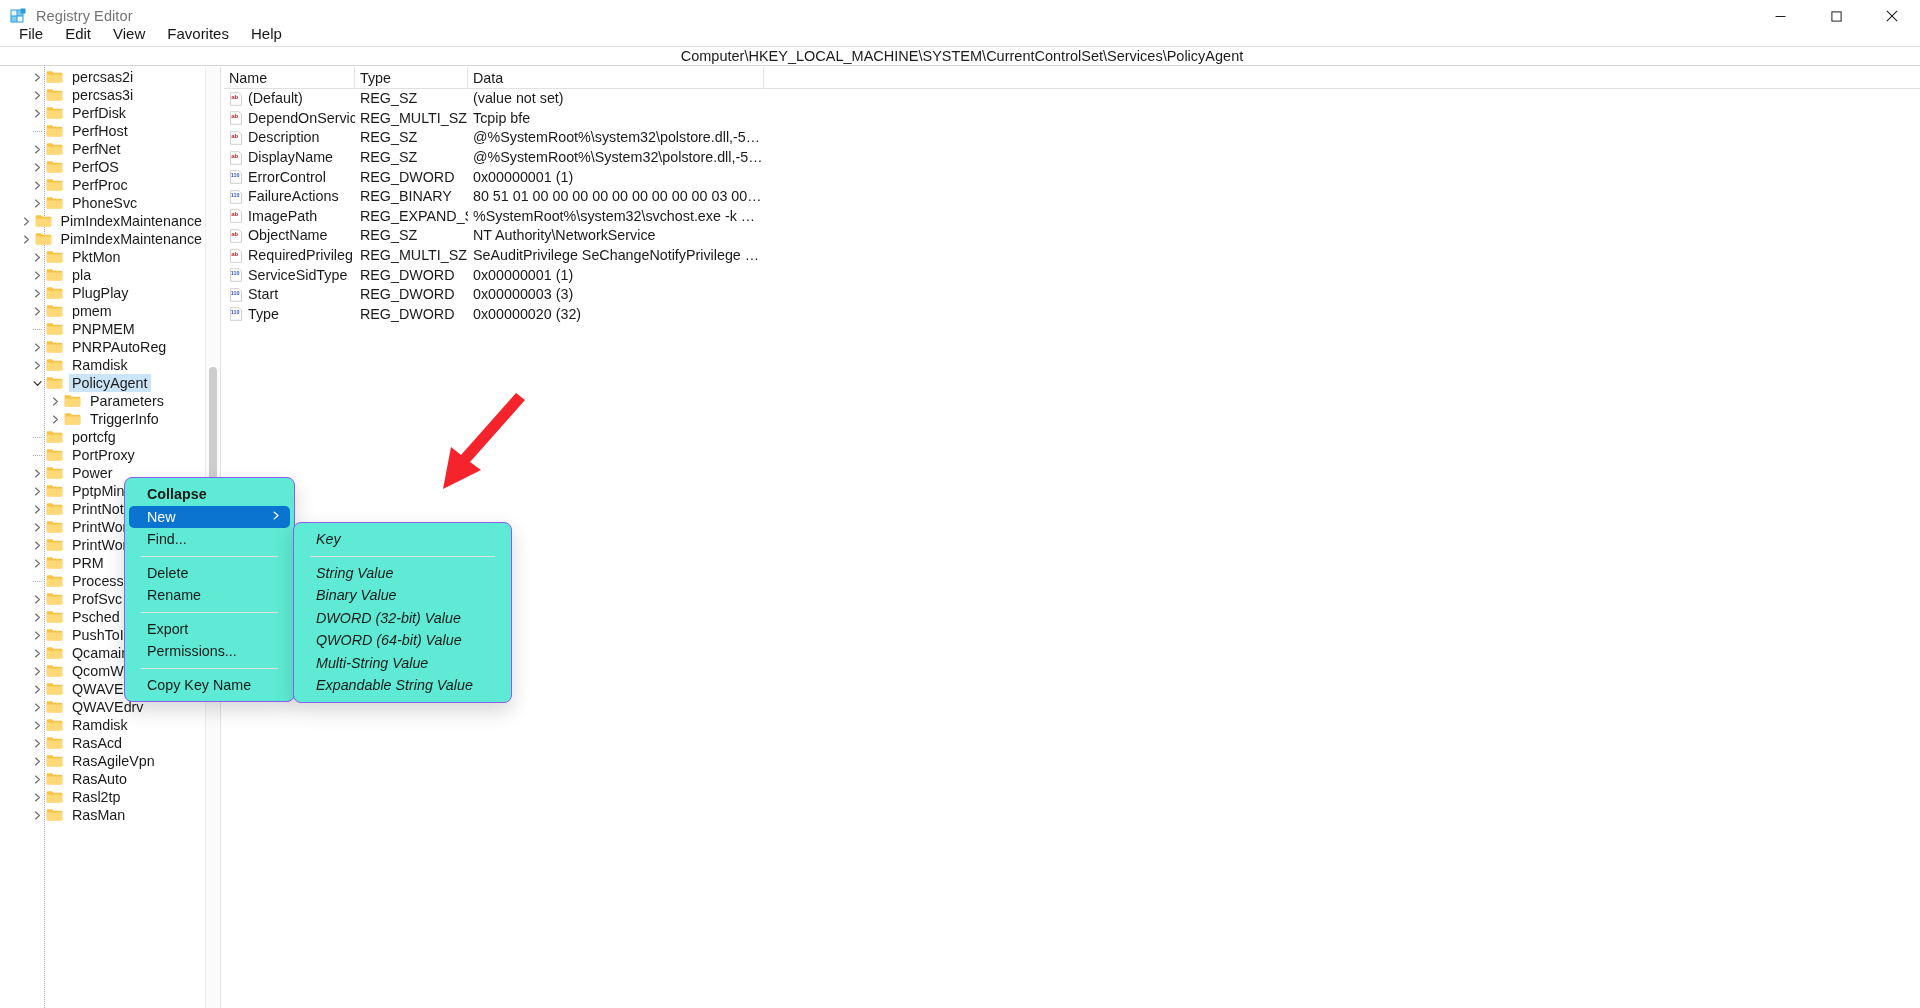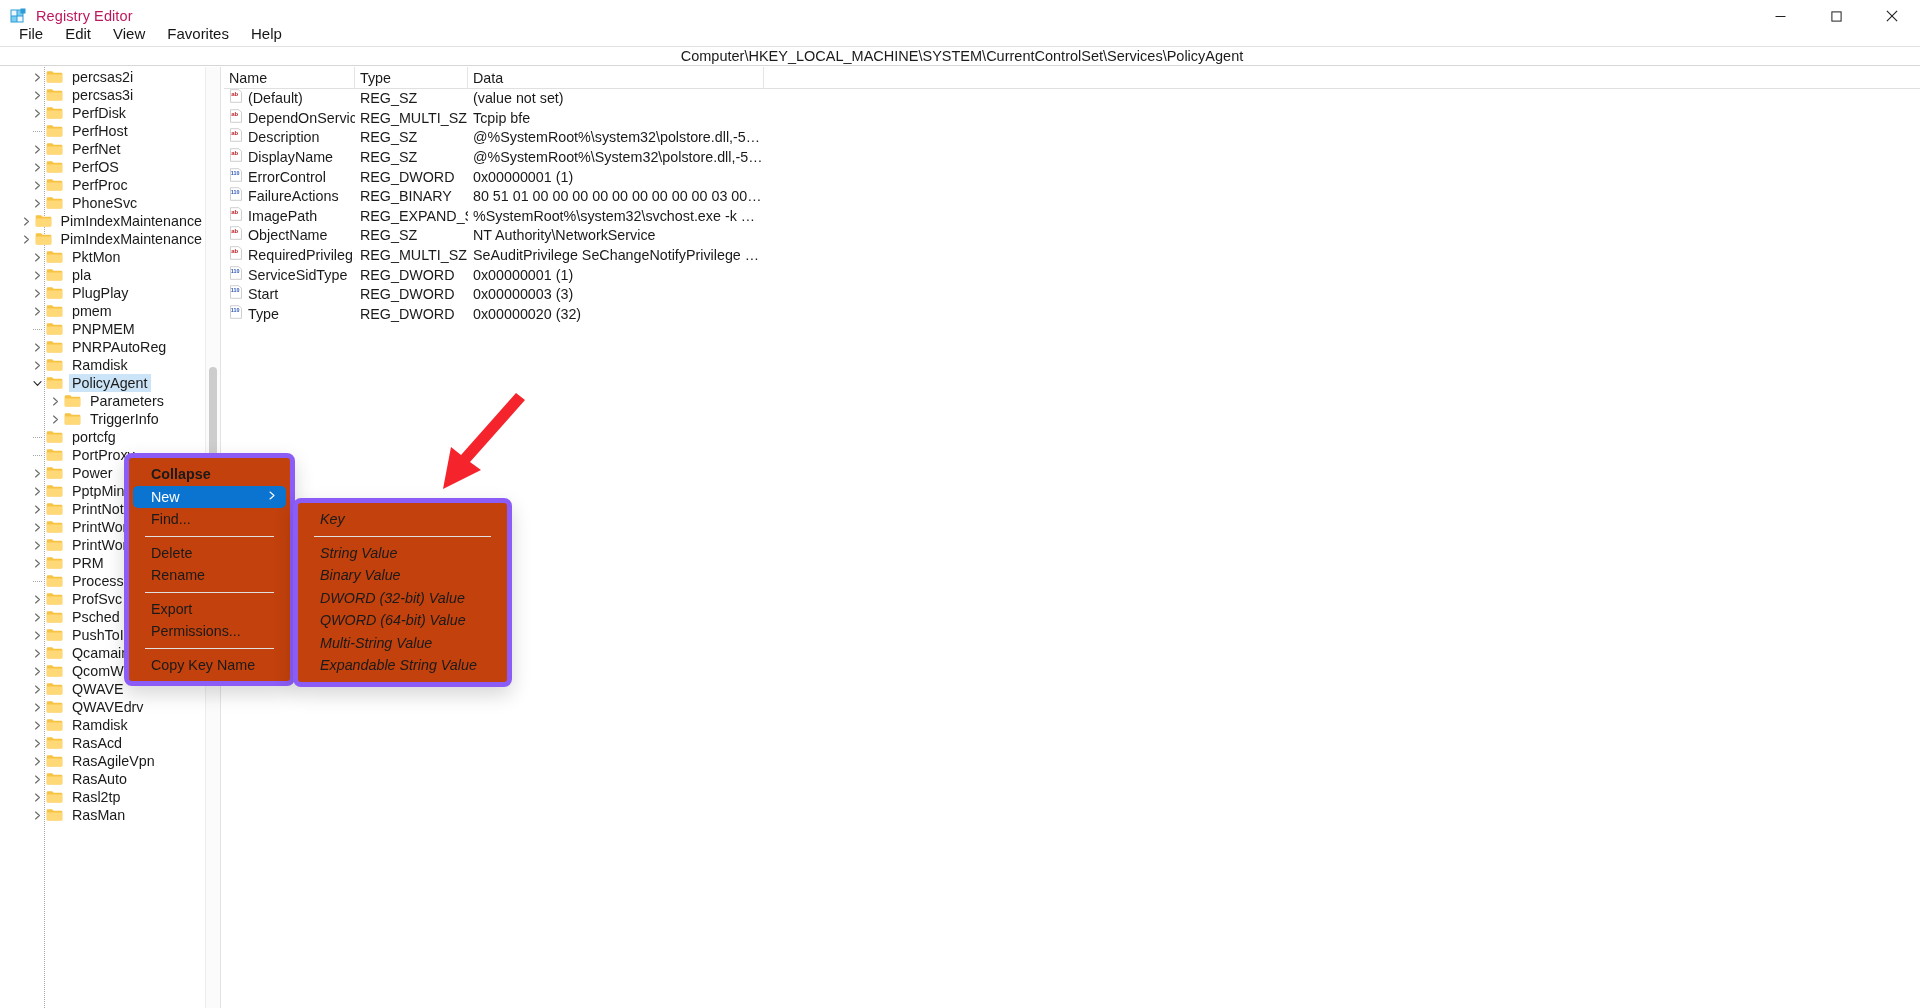--- a/index.html
+++ b/index.html
@@ -12,21 +12,21 @@
   }
   .app { position: relative; width: 1920px; height: 1008px; background: #ffffff; }
 
   
   .titlebar {
     position: absolute; top: 0; left: 0; width: 1920px; height: 32px;
     background: #ffffff; display: flex; align-items: center;
   }
   .title-left { display: flex; align-items: center; padding-left: 10px; gap: 9px; }
   .app-icon { width: 17px; height: 17px; position: relative; }
-  .title-text { font-size: 14.5px; color: #be185d; letter-spacing: 0.1px; }
+  .title-text { font-size: 14.5px; color: #737373; letter-spacing: 0.1px; }
   .win-controls { position: absolute; right: 0; top: 0; height: 32px; display: flex; }
   .win-btn {
     width: 56px; height: 32px; display: flex; align-items: center; justify-content: center;
     color: #202020;
   }
 
   
   .menubar {
     position: absolute; top: 22px; left: 0; width: 1920px; height: 24px;
     display: flex; align-items: center; padding-left: 8px; gap: 0px;
@@ -121,31 +121,32 @@
     border-right: 1px solid #e4e4e4; height: 22px; padding-left: 5px; padding-top: 1px;
   }
   .col.name { width: 131px; }
   .col.type { width: 113px; }
   .col.data { width: 296px; }
   .row {
     height: 19.6px; display: flex; align-items: center; white-space: nowrap;
   }
   .cell { font-size: 14.3px; color: #1a1a1a; line-height: 19px; overflow: hidden; }
   .cell.name {
-    width: 131px; display: flex; align-items: flex-start; gap: 5px; padding-left: 5px;
+    width: 131px; display: flex; align-items: center; gap: 5px; padding-left: 5px;
   }
   .cell.type { width: 113px; padding-left: 5px; }
   .cell.data { width: 296px; padding-left: 5px; text-overflow: ellipsis; }
   .vicon { width: 14px; min-width: 14px; height: 14px; }
 
   
   .ctx {
-    position: absolute; background: #c2410c; border: 5px solid #8b5cf6;
+    position: absolute; background: #5eead4; border: 1px solid #8b5cf6;
     border-radius: 8px; box-shadow: 0 8px 20px rgba(0,0,0,.16);
     padding: 5px 4px;
+    margin-top: 24px;
   }
   .ctx-item {
     height: 22.5px; display: flex; align-items: center;
     padding: 0 12px 0 18px; border-radius: 5px; font-size: 14.3px; color: #1a1a1a;
     position: relative; white-space: nowrap;
   }
   .ctx-item.bold { font-weight: bold; }
   .ctx-item.active { background: #0a74d0; color: #ffffff; }
   .ctx-sep { height: 1px; background: #e0e0e0; margin: 5px 12px; }
   .ctx-arrow { position: absolute; right: 10px; font-size: 11px; line-height: 1; }

